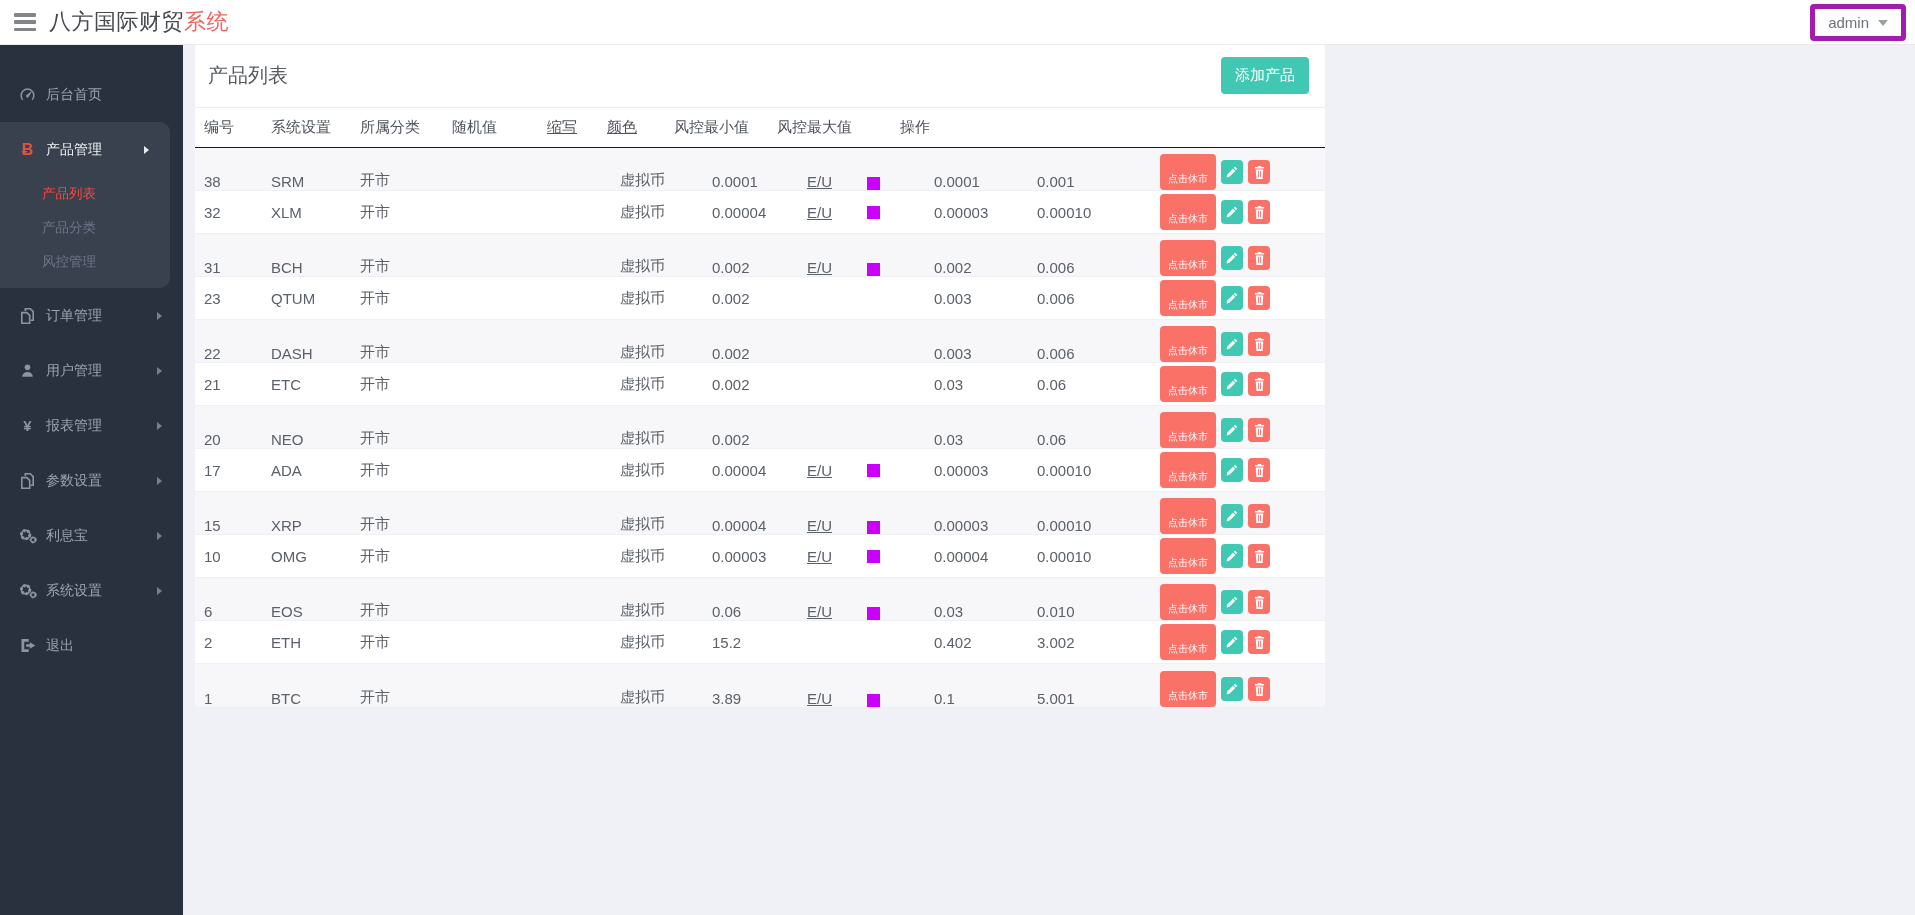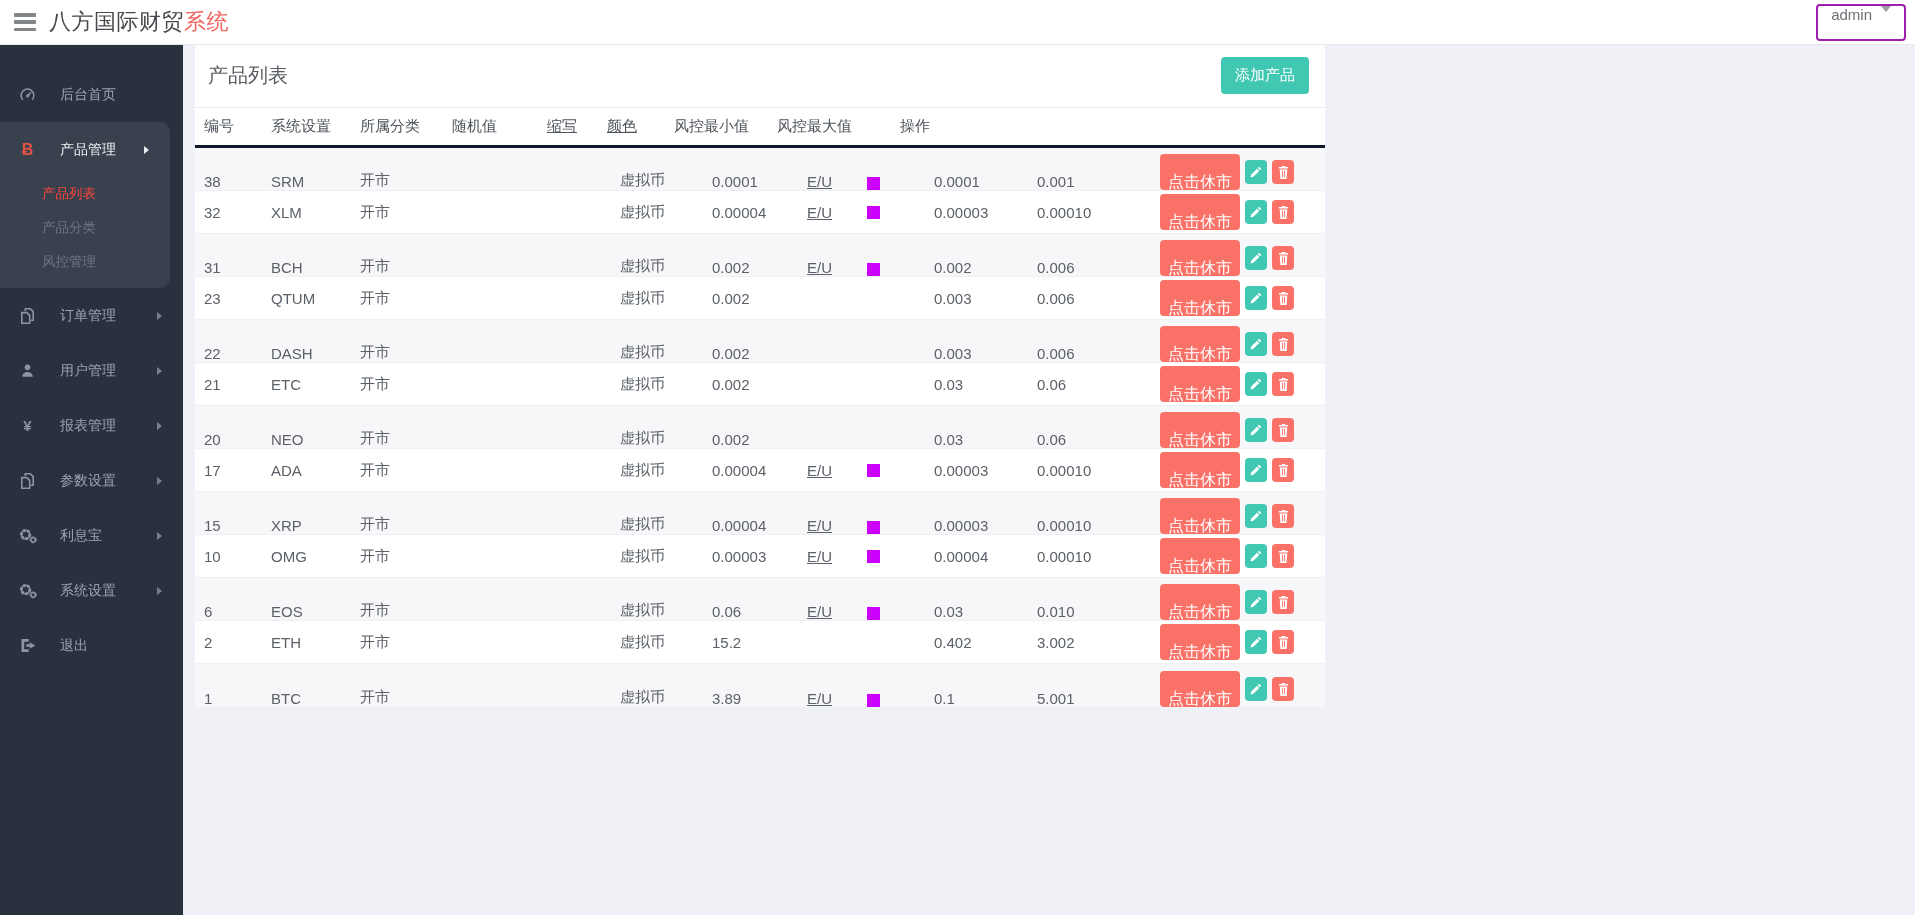--- a/index.html
+++ b/index.html
@@ -7,28 +7,28 @@
   body { font-family:"Liberation Sans","DejaVu Sans",sans-serif; background:#eff1f6; color:#5b6168; }
 
   
   .topbar { position:fixed; top:0; left:0; width:100%; height:45px; background:#fff;
             border-bottom:1px solid #e9e9e9; display:flex; align-items:center; padding-left:14px; z-index:10; }
   .hamburger { width:22px; height:18px; display:flex; flex-direction:column; justify-content:space-between; cursor:pointer; }
   .hamburger span { display:block; height:3.5px; background:#828689; border-radius:1px; }
   .brand { margin-left:13px; font-size:22px; color:#46494d; letter-spacing:.5px; }
   .brand .accent { color:#f0645f; }
   .admin-btn { position:absolute; right:9px; top:4px; height:37px; background:#fff;
-               border:2px solid #a21caf; border-radius:4px; display:flex; 
+               border:5px solid #a21caf; border-radius:4px; display:flex; align-items:center;
                padding:0 13px; gap:9px; font-size:15px; color:#6b7177; cursor:pointer; }
   .caret-down { width:0; height:0; border-left:5px solid transparent; border-right:5px solid transparent;
                 border-top:6px solid #9aa1a9; }
 
   
   .sidebar { position:fixed; top:45px; left:0; bottom:0; width:183px; background:#2a313e; padding-top:22px; }
-  .side-item { height:55px; display:flex; align-items:center; padding-left:18px; gap:23px;
+  .side-item { height:55px; display:flex; align-items:center; padding-left:18px; gap:9px;
                color:#9aa3b0; font-size:14px; position:relative; cursor:pointer; }
   .s-icon { width:19px; display:flex; justify-content:center; align-items:center; color:#8b94a2; flex:none; }
   .chev { position:absolute; right:21px; width:0; height:0;
           border-top:4.5px solid transparent; border-bottom:4.5px solid transparent; border-left:5.5px solid #77808d; }
   .side-group { background:#39414e; width:170px; border-radius:0 10px 10px 0; padding-bottom:9px; }
   .side-group .side-item { color:#eef1f4; }
   .side-group .side-item .chev { border-left-color:#e8ebef; }
   .btc-glyph { font-weight:700; font-size:16px; color:#e25243; line-height:1; }
   .yen-glyph { font-weight:700; font-size:15px; line-height:1; }
   .side-sub-item { height:34px; line-height:34px; padding-left:42px; font-size:13.5px; color:#6d7689; cursor:pointer; }
@@ -41,35 +41,35 @@
                  padding:0 16px 0 13px; border-bottom:1px solid #e9edf0; }
   .card-title { font-size:20px; color:#565b61; }
   .btn-add { background:#41c8b2; color:#fff; border:none; border-radius:4px;
              padding:9px 14px; font-size:15px; cursor:pointer; font-family:inherit; }
 
   
   .table { width:100%; font-size:15px; }
   .tr { display:flex; align-items:stretch; height:43px; border-bottom:1px solid #eef0f3; }
   .tr:last-child { border-bottom:none; border-radius:0 0 5px 5px; }
   .tr.striped { background:#f7f7f9;align-items:flex-end; }
-  .thead { display:flex; height:40px; border-bottom:3px solid #0f172a; color:#4e545b; }
+  .thead { display:flex; height:40px; border-bottom:1px solid #0f172a; color:#4e545b; }
   .td,.th { display:flex; align-items:center; padding-left:9px; white-space:nowrap; overflow:hidden; }
   .c-id     { width:67px;  flex:none; }
   .c-name   { width:89px;  flex:none; }
   .c-status { width:260px; flex:none; }
   .c-cat    { width:92px;  flex:none; }
   .c-rand   { width:95px;  flex:none; }
   .c-abbr   { width:60px;  flex:none;text-decoration:underline; }
   .c-color  { width:67px;  flex:none;text-decoration:underline; }
   .c-min    { width:103px; flex:none; }
   .c-max    { width:123px; flex:none; }
   .c-ops    { width:174px; flex:none; gap:5px; }
   .swatch { width:13px; height:13px; display:inline-block; }
   .btn-suspend { height:24px; padding:18px 8px; background:#fa7168; color:#fff; border:none;
-                 border-radius:4px; font-size:16px; cursor:pointer; font-family:inherit; }
+                 border-radius:4px; font-size:10px; cursor:pointer; font-family:inherit; }
   .btn-ico { width:22px; height:24px; border:none; border-radius:4px; display:flex;
              align-items:center; justify-content:center; cursor:pointer; }
   .btn-edit { background:#41c8b2; }
   .btn-del  { background:#fa7168; }
 </style>
 </head>
 <body>
 
 <div class="topbar">
   <div class="hamburger">

